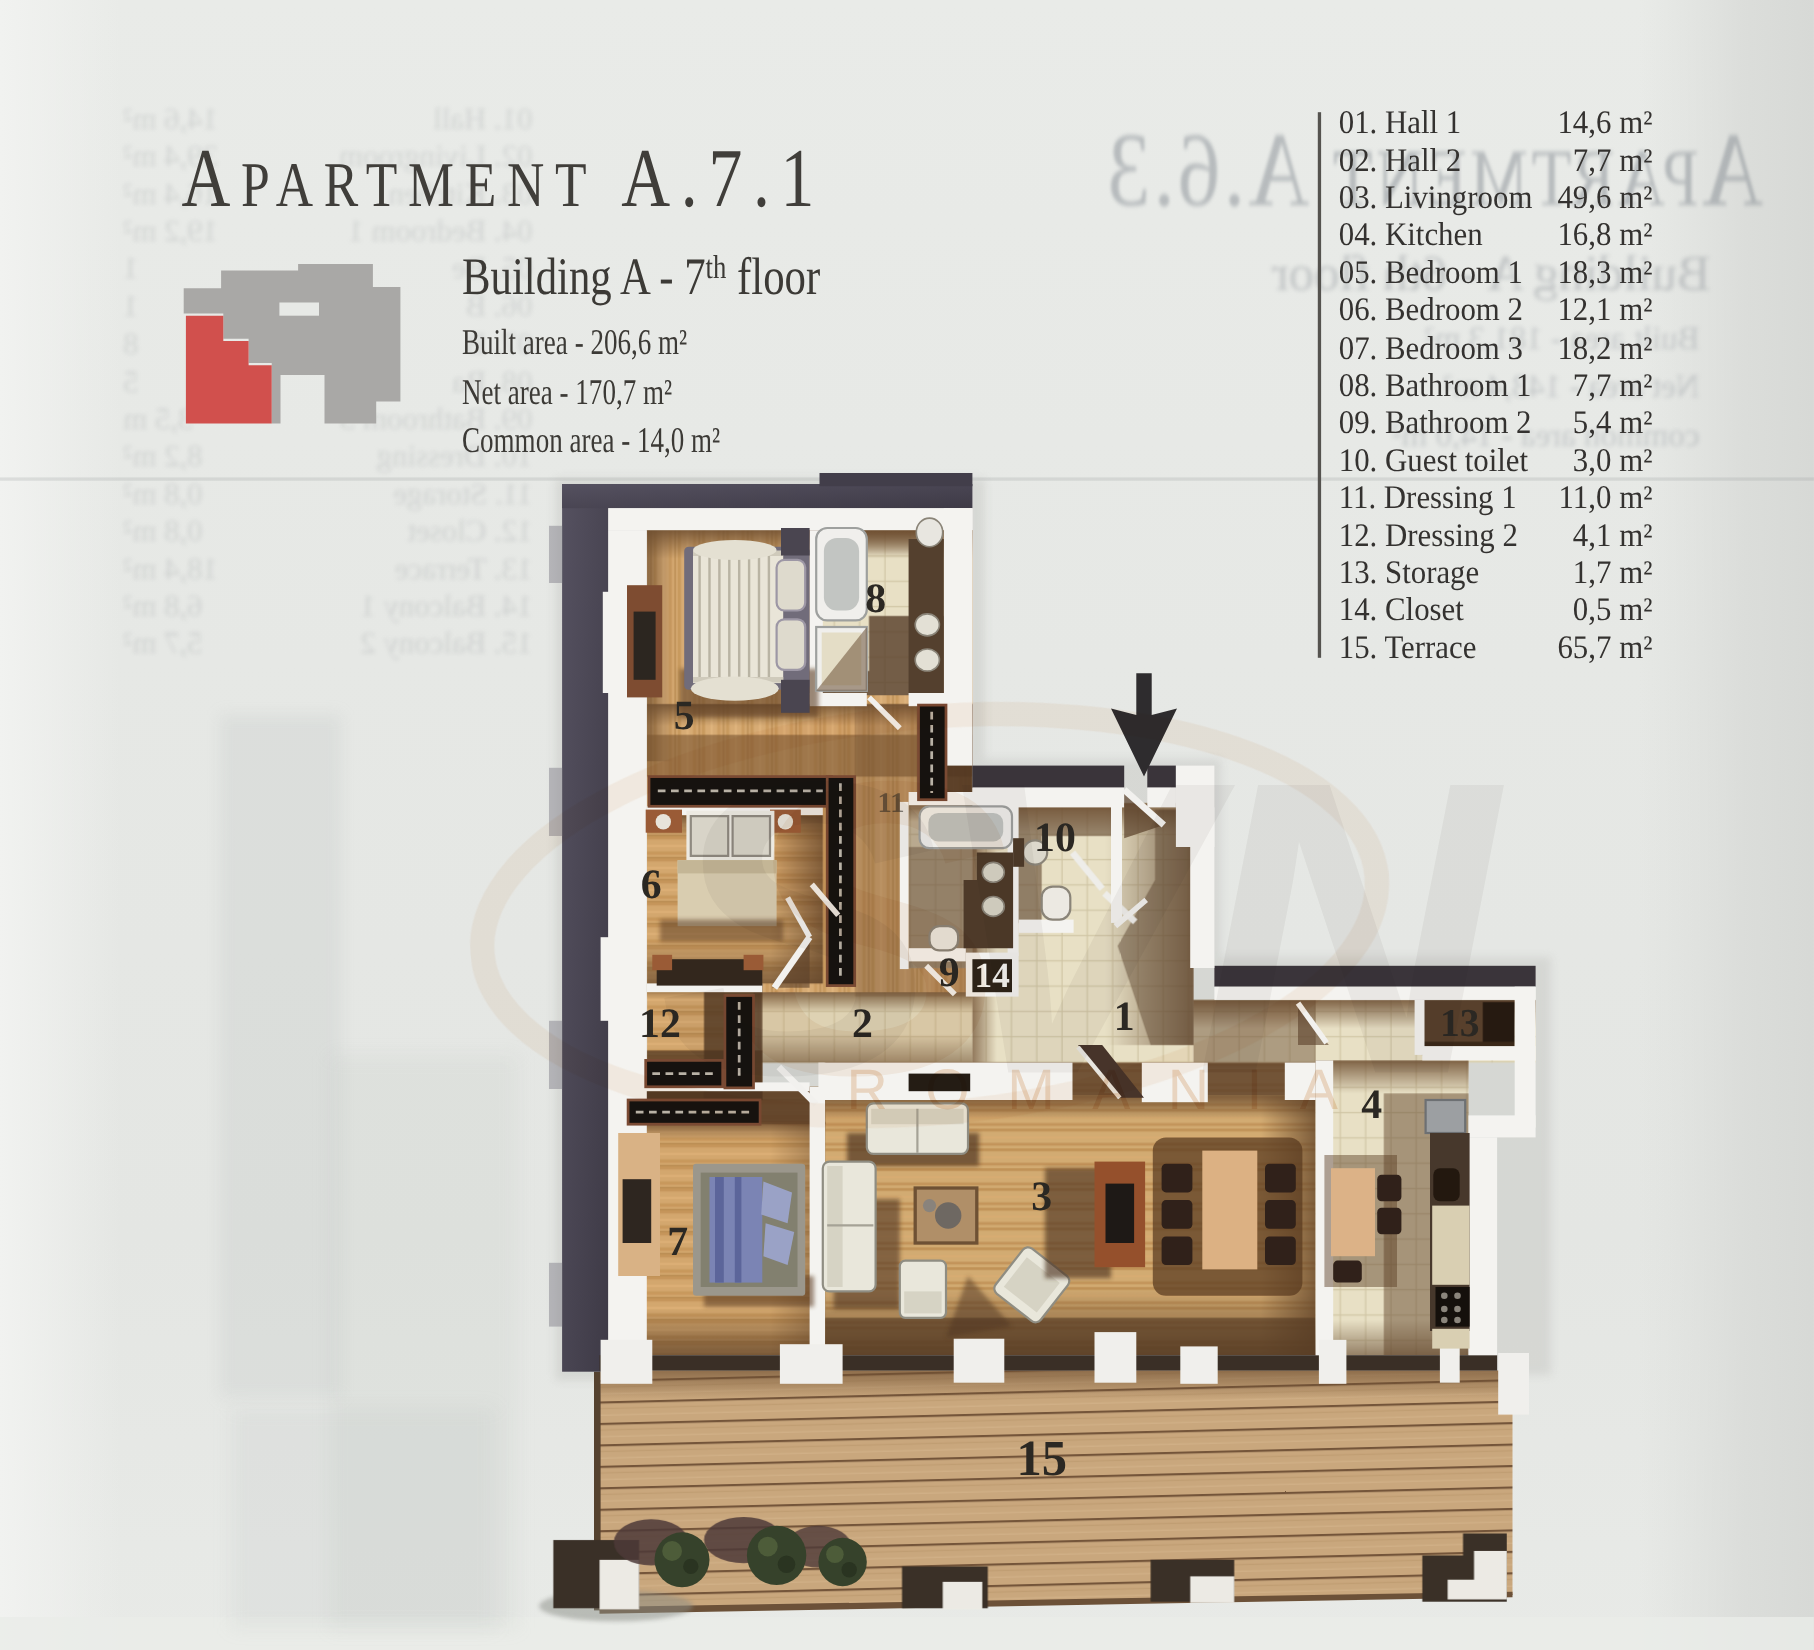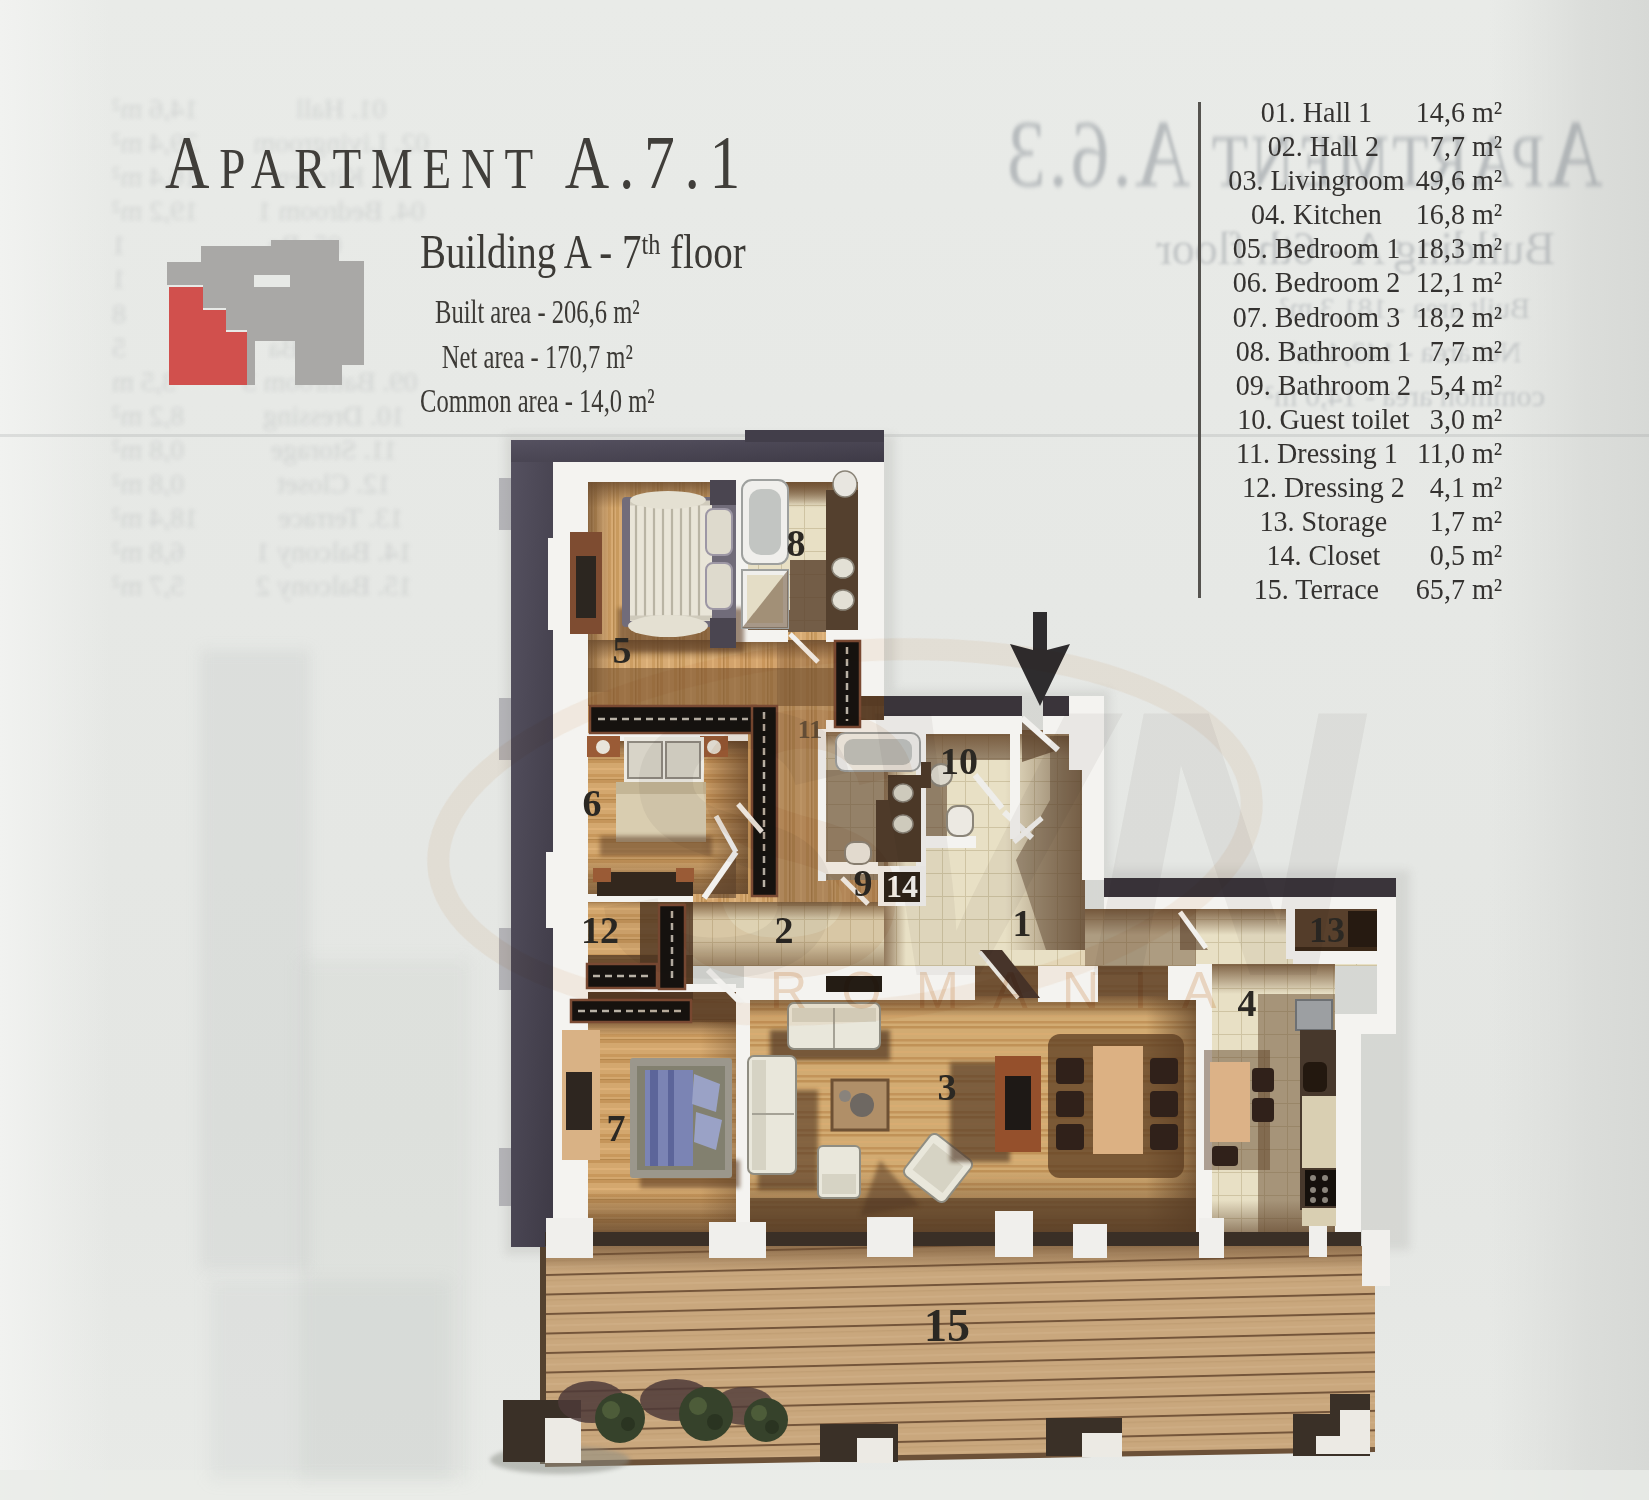--- a/index.html
+++ b/index.html
@@ -1,18 +1,18 @@
 <!DOCTYPE html>
 <html><head>
 <meta charset="utf-8">
 <style>
   html,body{margin:0;padding:0;}
   body{width:1649px;height:1500px;overflow:hidden;background:#e6e8e5;font-family:"Liberation Serif",serif;}
   #page{position:absolute;top:0;left:0;width:1649px;height:1500px;
-    background:linear-gradient(180deg,#e9ebe8 0%,#e6e8e5 40%,#e4e6e3 75%,#e8eae7 100%);text-align:center;}
+    background:linear-gradient(180deg,#e9ebe8 0%,#e6e8e5 40%,#e4e6e3 75%,#e8eae7 100%);}
   .abs{position:absolute;}
 </style>
 </head>
 <body>
 <div id="page">
 
 <svg class="abs" style="top:0;left:0" width="1649" height="1500" viewBox="0 0 1649 1500">
 <defs>
   <linearGradient id="rightShade" x1="0" y1="0" x2="1" y2="0">
     <stop offset="0" stop-color="#dcdedb" stop-opacity="0"></stop>

